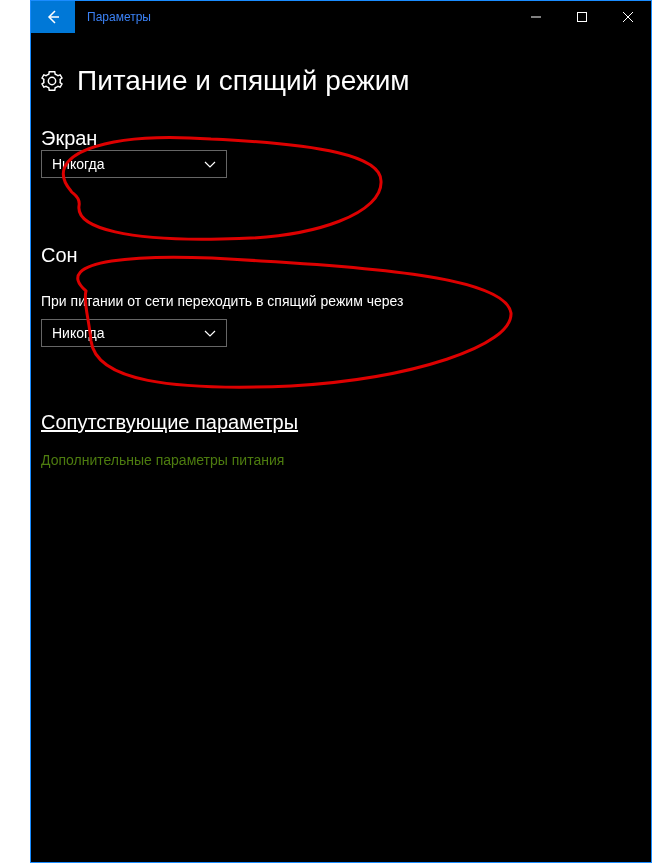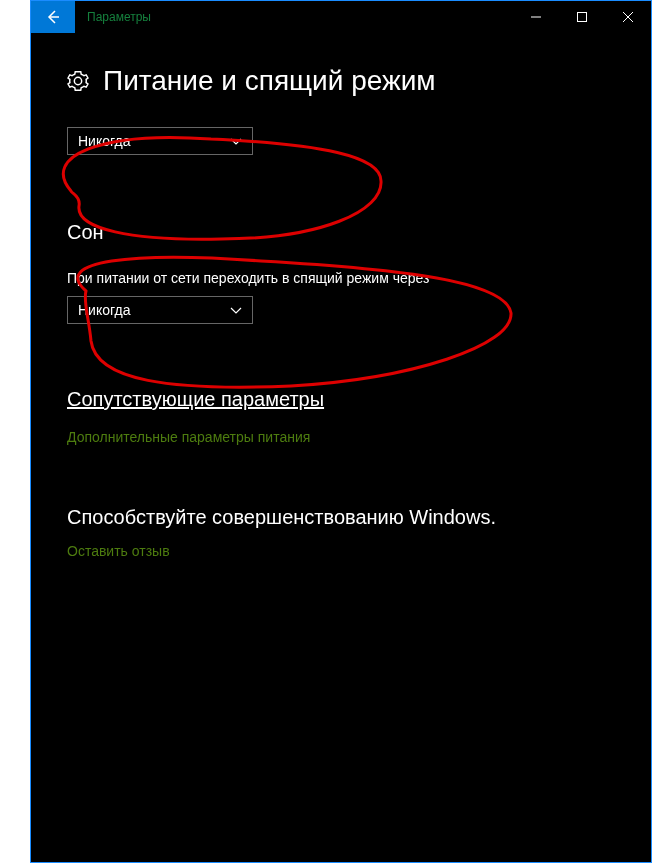--- a/index.html
+++ b/index.html
@@ -32,39 +32,38 @@
     background: #0078d7;
     display: flex;
     align-items: center;
     justify-content: center;
     cursor: pointer;
   }
   .back-btn svg { width: 16px; height: 16px; }
   .title-text {
     flex: 1;
     font-size: 12px;
-    color: #15803d;
+    color: #3b82f6;
     display: flex;
     align-items: center;
     padding-left: 12px;
   }
   .win-controls {
     display: flex;
   }
   .win-btn {
     width: 46px;
     display: flex;
     align-items: center;
     justify-content: center;
     cursor: pointer;
   }
   .win-btn svg { width: 10px; height: 10px; }
   .content {
-    padding: 18px 24px 0 24px;
-    margin-left: 12px;
+    padding: 18px 24px 0 10px;
   }
   .page-header {
     display: flex;
     align-items: center;
     gap: 14px;
     margin-bottom: 30px;
     margin-top: 14px;
   }
   .gear svg { width: 22px; height: 22px; display:block; }
   .page-title {
@@ -162,20 +161,21 @@
 
     <div class="page-header">
       <span class="gear">
         <svg viewBox="0 0 24 24">
             <path fill="none" stroke="#fff" stroke-width="1.6" d="M12 8a4 4 0 1 0 0 8 4 4 0 0 0 0-8zm9 4c0 .6-.05 1.18-.15 1.74l2.03 1.58-1.94 3.36-2.39-.96c-.9.74-1.94 1.32-3.07 1.7L15 22h-6l-.48-2.58c-1.13-.38-2.17-.96-3.07-1.7l-2.39.96-1.94-3.36 2.03-1.58C3.05 13.18 3 12.6 3 12s.05-1.18.15-1.74L1.12 8.68l1.94-3.36 2.39.96c.9-.74 1.94-1.32 3.07-1.7L9 2h6l.48 2.58c1.13.38 2.17.96 3.07 1.7l2.39-.96 1.94 3.36-2.03 1.58c.1.56.15 1.14.15 1.74z"></path>
           </svg>
       </span>
       <div class="page-title">Питание и спящий режим</div>
     </div>
 
+    <div class="section-heading">Экран</div>
     <div class="dropdown">
       <span class="dropdown-text">Никогда</span>
       <span class="chev">
         <svg viewBox="0 0 12 12">
             <path d="M1 4 L6 9 L11 4" stroke="#fff" stroke-width="1.2" fill="none"></path>
           </svg>
       </span>
     </div>
 
     <div class="spacer-lg"></div>
@@ -188,24 +188,20 @@
         <svg viewBox="0 0 12 12">
             <path d="M1 4 L6 9 L11 4" stroke="#fff" stroke-width="1.2" fill="none"></path>
           </svg>
       </span>
     </div>
 
     <div class="related-heading section-heading">Сопутствующие параметры</div>
     <a class="link">Дополнительные параметры питания</a>
 
 
-    <div class="section-block">
-      <div class="section-heading">Способствуйте совершенствованию Windows.</div>
-      <a class="link">Оставить отзыв</a>
-    </div>
 
   </div>
 
   <svg class="annotation" viewBox="0 0 622 863">
     <path d="M 10 190 C -20 155, 40 130, 150 138 C 260 143, 320 155, 320 180 C 322 210, 260 238, 160 238 C 70 240, 15 228, 18 205 C 20 195, 10 192, 10 190" stroke="#d00" stroke-width="3" fill="none" stroke-linecap="round"></path>
     <path d="M 25 290 C -10 260, 70 250, 200 260 C 340 268, 445 280, 450 312 C 452 345, 350 378, 230 385 C 110 390, 35 380, 30 340 C 28 318, 22 300, 25 290" stroke="#d00" stroke-width="3" fill="none" stroke-linecap="round"></path>
   </svg>
 
 </div>
 

